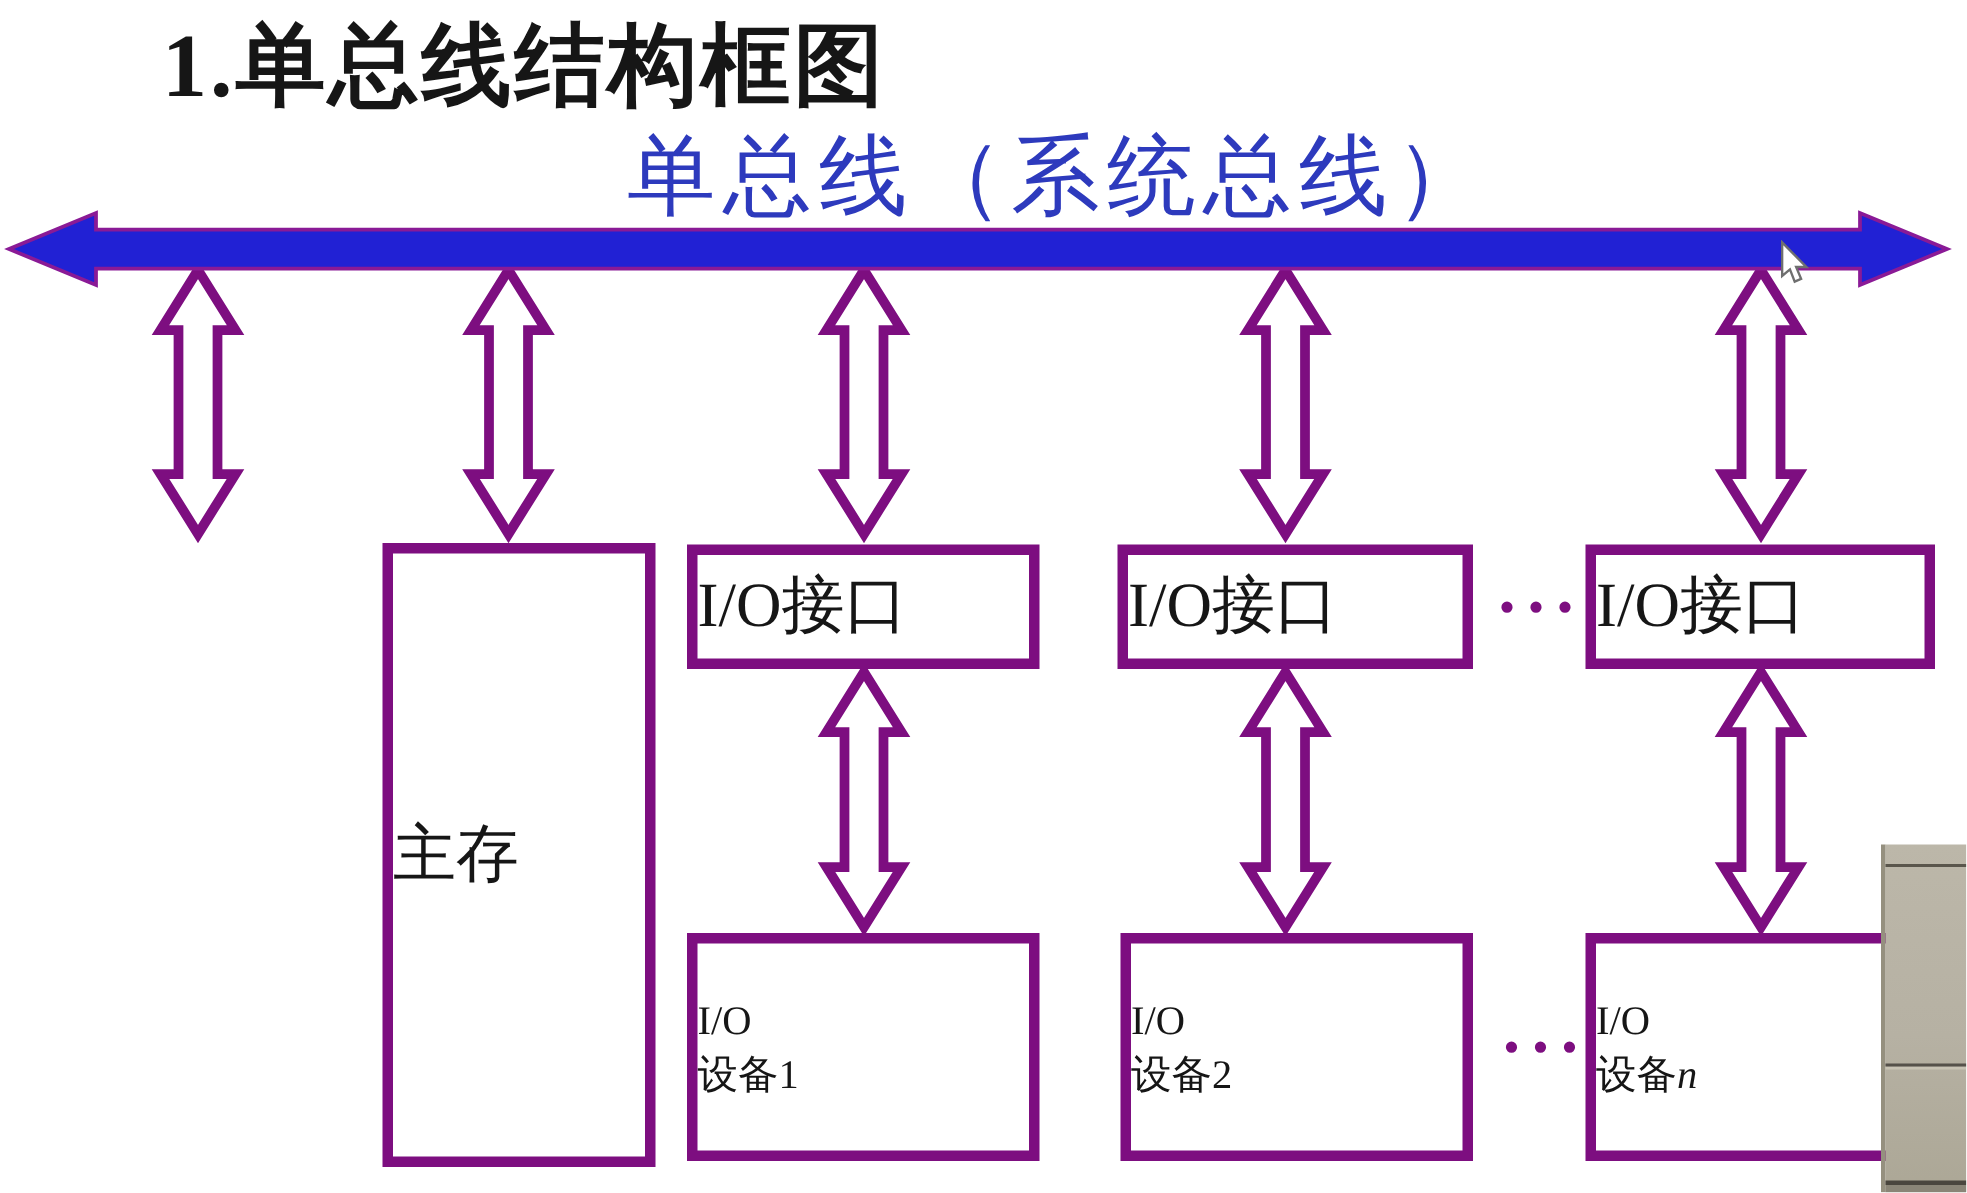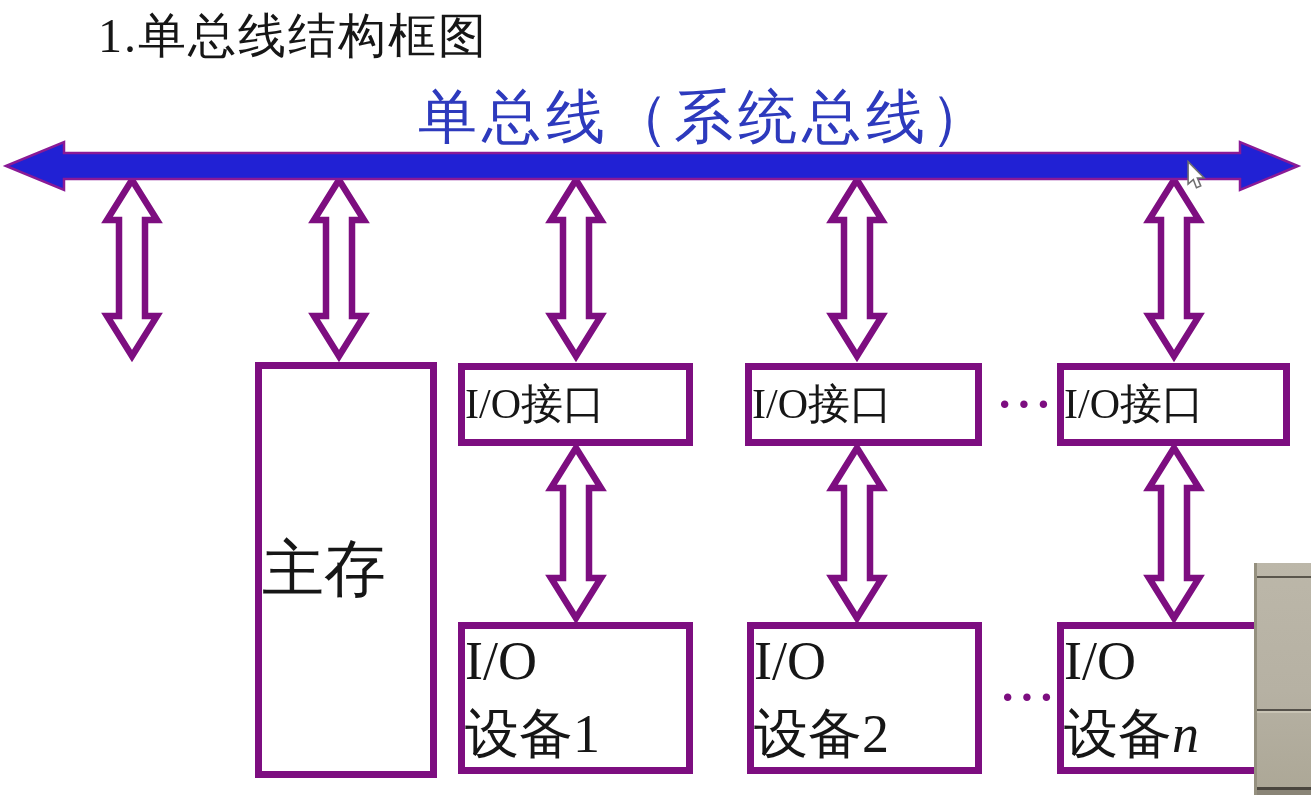--- a/index.html
+++ b/index.html
@@ -10,42 +10,42 @@
     --text-black:#161616;
     --overlay-grey:#b5b0a2;
   }
   html,body{margin:0;padding:0;background:#ffffff;}
   .stage{
     position:relative;width:1311px;height:795px;background:#ffffff;
     overflow:hidden;font-family:"Liberation Serif","DejaVu Serif",serif;
   }
   .abs{position:absolute;}
   .page-title{
-    left:98px;top:4px;font-size:48px;color:var(--text-black);
-    letter-spacing:2px;white-space:nowrap;z-index:4;
+    left:108px;top:4px;font-size:60px;color:var(--text-black);
+    letter-spacing:2px;white-space:nowrap;z-index:4;font-weight:bold;
   }
   .bus-label{
     left:418px;top:78px;font-size:59px;color:var(--label-blue);
     letter-spacing:5px;white-space:nowrap;z-index:4;
   }
   svg.bus{left:3px;top:137px;z-index:2;overflow:visible;}
   svg.varrow{z-index:1;overflow:visible;}
   .box{
     border:7px solid var(--purple);background:#ffffff;box-sizing:border-box;
     display:flex;flex-direction:column;align-items:flex-start;justify-content:center;
     z-index:2;color:var(--text-black);text-align:center;
   }
   .box .lbl{line-height:1.15;}
   .cpu-box{left:38px;top:362px;width:184px;height:416px;font-size:46px;}
-  .mem-box{left:255px;top:362px;width:182px;height:416px;font-size:62px;}
+  .mem-box{left:255px;top:362px;width:182px;height:416px;font-size:42px;}
   .if-box{height:83px;top:363px;font-size:42px;}
   .if1{left:458px;width:235px;}
   .if2{left:745px;width:237px;}
   .if3{left:1057px;width:233px;}
-  .dev-box{height:152px;top:622px;font-size:54px;}
+  .dev-box{height:152px;top:622px;font-size:27px;}
   .dev1{left:458px;width:235px;}
   .dev2{left:747px;width:235px;}
   .dev3{left:1057px;width:233px;}
   .dev-box .lbl{line-height:1.35;}
   .ellipsis{
     font-size:46px;font-weight:bold;color:var(--purple);
     letter-spacing:4px;z-index:3;line-height:44px;
   }
   .ellipsis.top{left:997px;top:383px;}
   .ellipsis.bottom{left:1000px;top:676px;}

